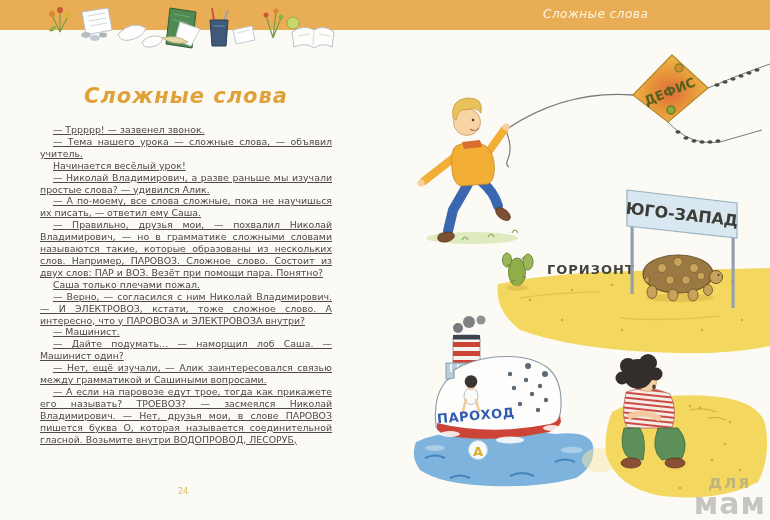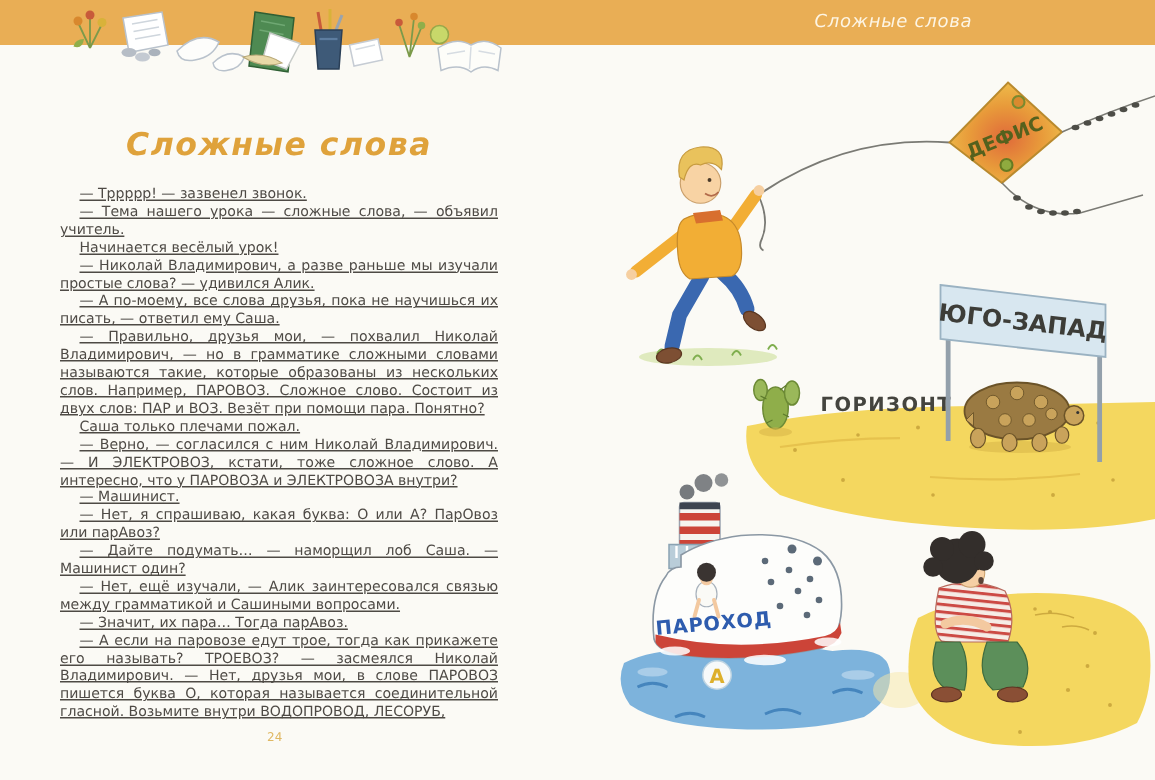--- a/index.html
+++ b/index.html
@@ -79,29 +79,27 @@
       <path d="M284,29 L283,44 M268,34 L280,32 M289,32 L300,34" stroke="#d6dce2" stroke-width="1"></path>
     </g>
   </svg>
 
   <div class="text-col">
     <div class="title">Сложные слова</div>
     <p>— Тррррр! — зазвенел звонок.</p>
     <p>— Тема нашего урока — сложные слова, — объявил учитель.</p>
     <p>Начинается весёлый урок!</p>
     <p>— Николай Владимирович, а разве раньше мы изучали простые слова? — удивился Алик.</p>
-    <p>— А по-моему, все слова друзья, пока не научишься их писать, — ответил ему Саша.</p>
+    <p>— А по-моему, все слова сложные, пока не научишься их писать, — ответил ему Саша.</p>
     <p>— Правильно, друзья мои, — похвалил Николай Владимирович, — но в грамматике сложными словами называются такие, которые образованы из нескольких слов. Например, ПАРОВОЗ. Сложное слово. Состоит из двух слов: ПАР и ВОЗ. Везёт при помощи пара. Понятно?</p>
     <p>Саша только плечами пожал.</p>
     <p>— Верно, — согласился с ним Николай Владимирович. — И ЭЛЕКТРОВОЗ, кстати, тоже сложное слово. А интересно, что у ПАРОВОЗА и ЭЛЕКТРОВОЗА внутри?</p>
     <p>— Машинист.</p>
-    <p>— Нет, я спрашиваю, какая буква: О или А? ПарОвоз или парАвоз?</p>
     <p>— Дайте подумать… — наморщил лоб Саша. — Машинист один?</p>
     <p>— Нет, ещё изучали, — Алик заинтересовался связью между грамматикой и Сашиными вопросами.</p>
-    <p>— Значит, их пара… Тогда парАвоз.</p>
     <p>— А если на паровозе едут трое, тогда как прикажете его называть? ТРОЕВОЗ? — засмеялся Николай Владимирович. — Нет, друзья мои, в слове ПАРОВОЗ пишется буква О, которая называется соединительной гласной. Возьмите внутри ВОДОПРОВОД, ЛЕСОРУБ,</p>
   </div>
 
   <div class="page-number">24</div>
 
   <svg class="illu" width="380" height="490" viewBox="0 0 380 490">
     <defs>
       <radialGradient id="kiteGrad" cx="50%" cy="55%" r="70%">
         <stop offset="0%" stop-color="#e06a3a"></stop>
         <stop offset="45%" stop-color="#e89a3a"></stop>
@@ -288,14 +286,18 @@
       <ellipse cx="264" cy="357" rx="1.8" ry="2.4" fill="#5a4336"></ellipse>
       <circle cx="262" cy="349" r="1.2" fill="#3a2e24"></circle>
       <circle cx="248" cy="344" r="15" fill="#332e2b"></circle>
       <circle cx="238" cy="336" r="8" fill="#332e2b"></circle>
         <circle cx="258" cy="333" r="9" fill="#332e2b"></circle>
       <circle cx="266" cy="344" r="6.5" fill="#332e2b"></circle>
         <circle cx="232" cy="348" r="6.5" fill="#332e2b"></circle>
     </g>
   </svg>
 
+  <div class="watermark">
+    <span class="wm1">для</span>
+    <span class="wm2">мам</span>
+  </div>
 
 </div>
 
 </body></html>

